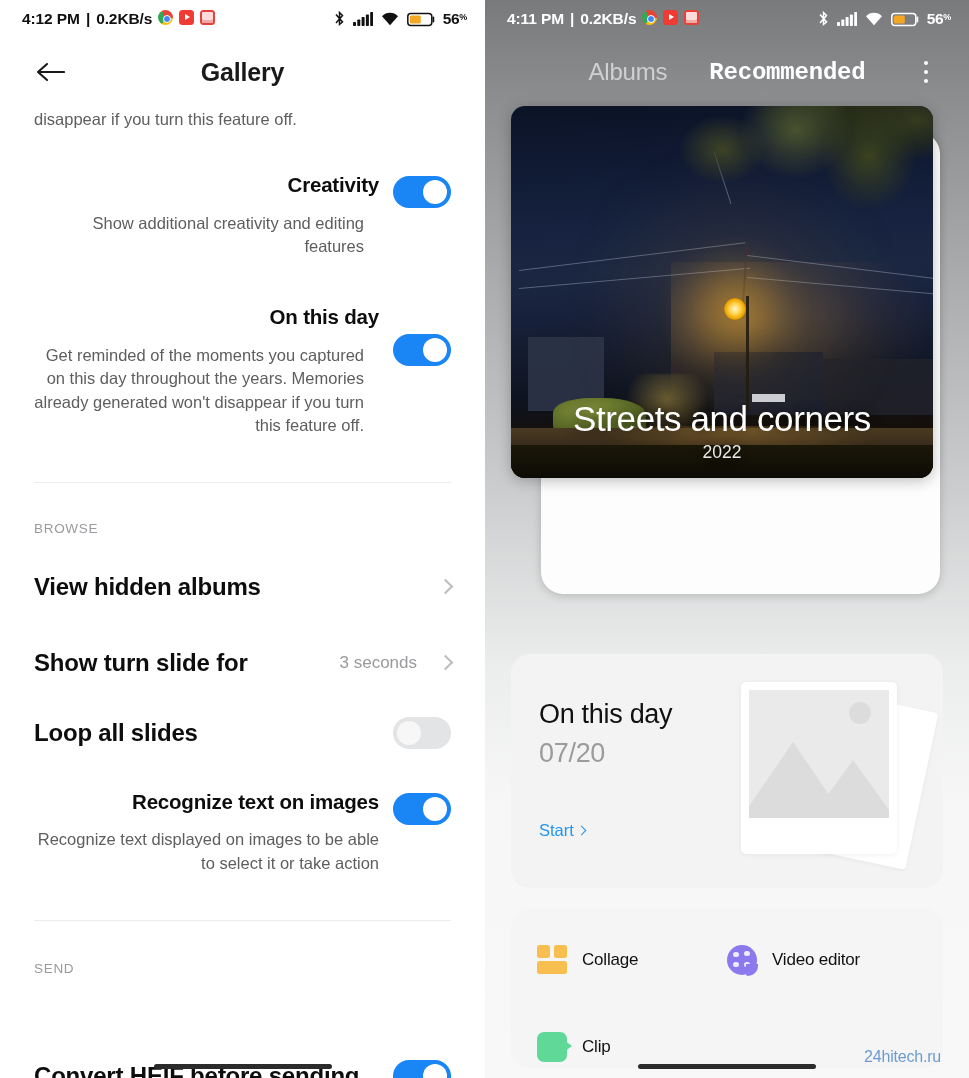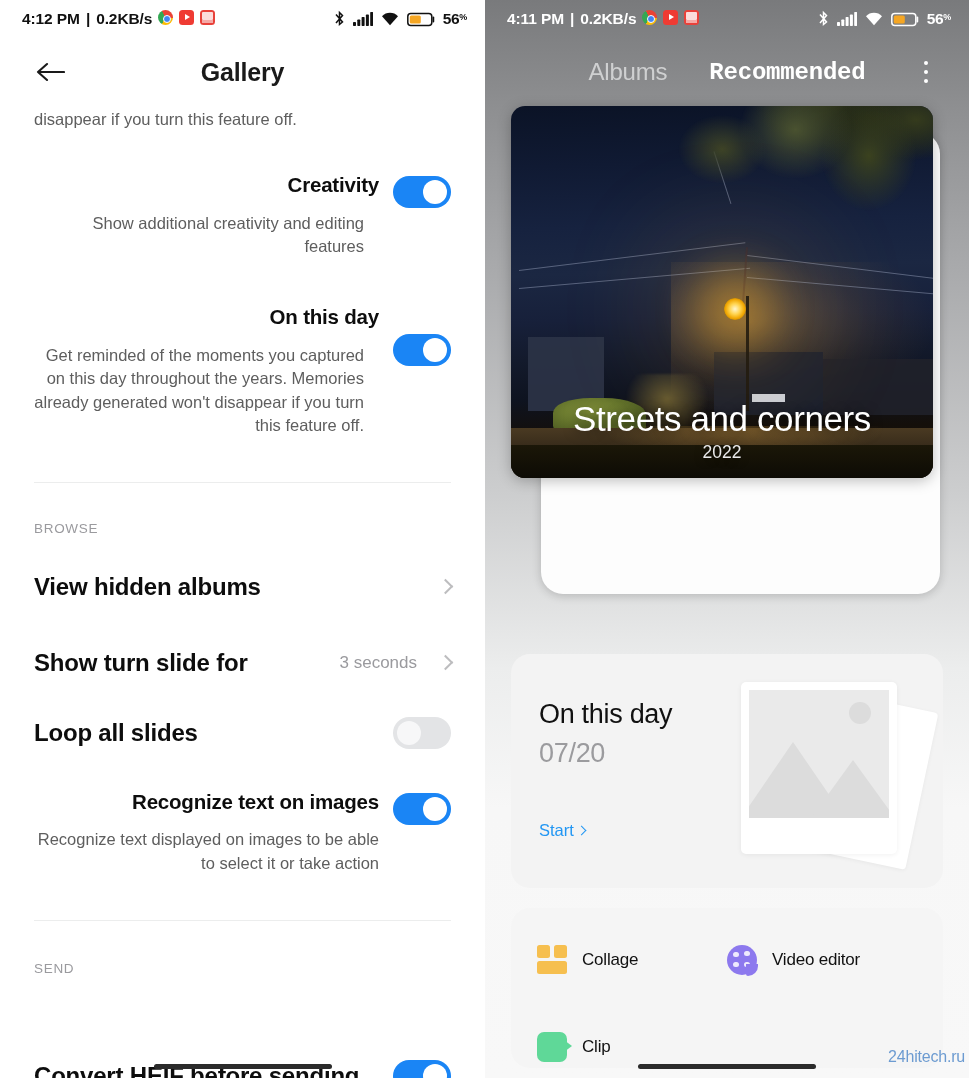--- a/index.html
+++ b/index.html
@@ -170,21 +170,21 @@
   .tile-clip { background:#5fd898; border-radius:7px; }
   .tile-clip::after { content:""; position:absolute; right:-5px; top:8px; border-left:8px solid #5fd898;
                       border-top:6px solid transparent; border-bottom:6px solid transparent; }
   .tile-id { background:transparent; }
   .tile-id .head { position:absolute; left:9px; top:1px; width:13px; height:13px; border-radius:50%; background:#4aa8f0; }
   .tile-id .body { position:absolute; left:3px; bottom:2px; width:25px; height:13px; border-radius:5px 5px 2px 2px; background:#4aa8f0; }
 
   .gesture-bar2 { position:absolute; left:50%; transform:translateX(-50%); bottom:9px;
                   width:178px; height:5px; border-radius:3px; background:#2b2b2b; z-index:6; }
 
-  .watermark { position:absolute; right:4px; bottom:12px; font-size:16px; color:#6c9bd1;
+  .watermark { position:absolute; right:28px; bottom:12px; font-size:16px; color:#6c9bd1;
                letter-spacing:-0.2px; z-index:7; }
 </style>
 </head>
 <body>
 
 <div id="root">
 
   <div class="panel-left">
 
     <div class="statusbar">

